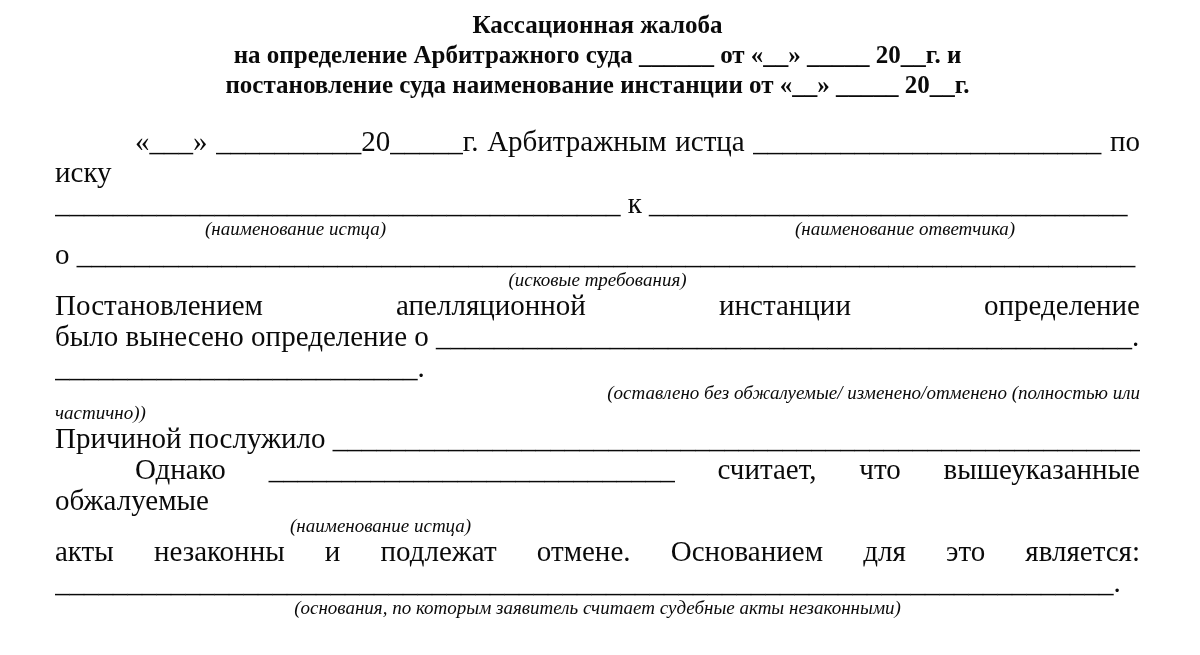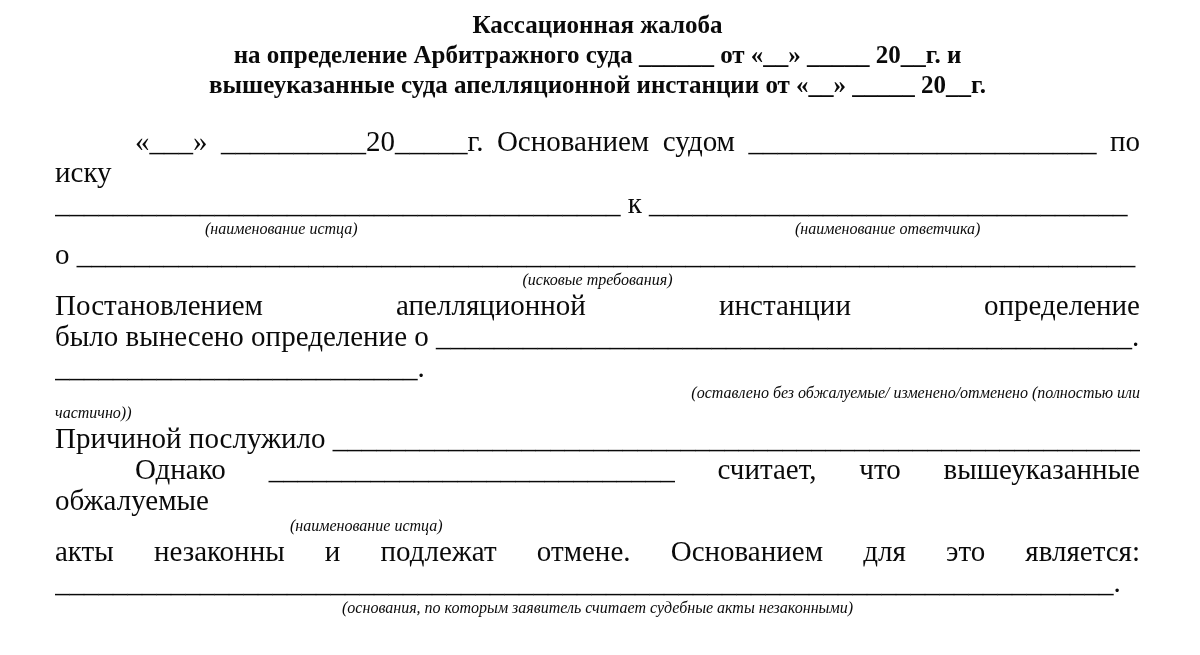--- a/index.html
+++ b/index.html
@@ -37,21 +37,21 @@
   }
   .jl {
     white-space: normal;
     text-align: justify;
     text-align-last: justify;
     overflow: visible;
   }
   .ind { text-indent: 80px; }
   .cap {
     font-style: italic;
-    font-size: 16px;
+    font-size: 19px;
     line-height: 20px;
     white-space: nowrap;
   }
   .cap-row {
     position: relative;
     height: 20px;
   }
   .cap-plaintiff-1 { position: absolute; left: 150px; top: 0; }
   .cap-defendant   { position: absolute; left: 740px; top: 0; }
   .cap-center { text-align: center; }
@@ -59,26 +59,26 @@
   .cap-indent2 { padding-left: 235px; }
 </style>
 </head>
 <body>
 
 <div class="page">
 
   <div class="header">
     <div class="hdr">Кассационная жалоба</div>
     <div class="hdr">на определение Арбитражного суда ______ от «__» _____ 20__г. и</div>
-    <div class="hdr">вышеуказанные суда апелляционной инстанции от «__» _____ 20__г.</div>
+    <div class="hdr">постановление суда наименование инстанции от «__» _____ 20__г.</div>
   </div>
 
   <div class="doc-body">
 
-    <div class="bline jl ind">«___» __________20_____г. Основанием судом ________________________ по</div>
+    <div class="bline jl ind">«___» __________20_____г. Арбитражным истца ________________________ по</div>
 
     <div class="bline">иску</div>
 
     <div class="bline">_______________________________________ к _________________________________</div>
 
     <div class="cap-row">
       <span class="cap cap-plaintiff-1">(наименование истца)</span>
       <span class="cap cap-defendant">(наименование ответчика)</span>
     </div>
 

